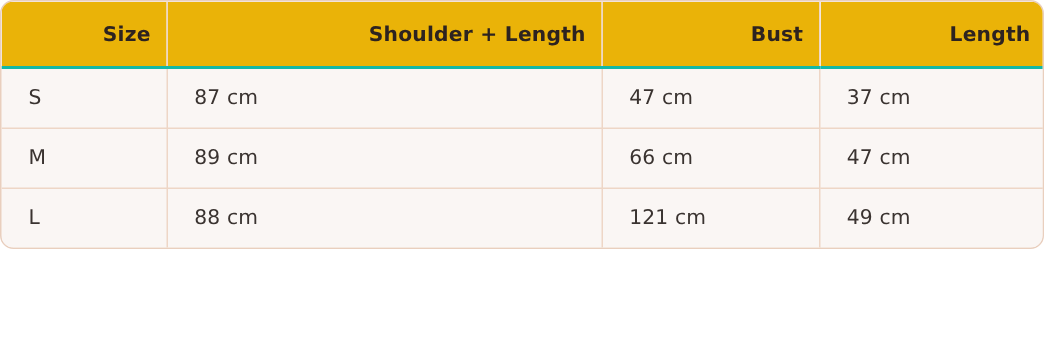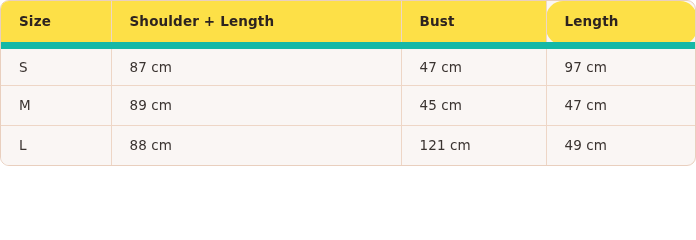--- a/index.html
+++ b/index.html
@@ -47,29 +47,30 @@
     vertical-align: middle;
     padding: 0 10px 0 18px;
     box-sizing: border-box;
     border-right: 1px solid #eed6c6;
     border-bottom: 1px solid #eed6c6;
     white-space: nowrap;
     overflow: hidden;
     text-overflow: ellipsis;
   }
 
-  th:last-child, td:last-child { border-right: none; border-radius: 17px; }
+  th:last-child, td:last-child { border-right: none; }
 
   thead th {
-    background: #fde047;
+    background: #eab308;
     color: #2d2320;
     font-size: 13.5px;
     font-weight: bold;
     letter-spacing: 0.15px;
-    border-bottom: 7px solid #14b8a6;
+    border-bottom: 2px solid #14b8a6;
+    text-align: right;
   }
 
   tbody td {
     background: #faf6f4;
     color: #3a3330;
     font-size: 13.5px;
     font-weight: normal;
     letter-spacing: 0.1px;
   }
 
@@ -92,26 +93,26 @@
         <th>Shoulder + Length</th>
         <th>Bust</th>
         <th>Length</th>
       </tr>
     </thead>
     <tbody>
       <tr>
         <td>S</td>
         <td>87 cm</td>
         <td>47 cm</td>
-        <td>97 cm</td>
+        <td>37 cm</td>
       </tr>
       <tr>
         <td>M</td>
         <td>89 cm</td>
-        <td>45 cm</td>
+        <td>66 cm</td>
         <td>47 cm</td>
       </tr>
       <tr>
         <td>L</td>
         <td>88 cm</td>
         <td>121 cm</td>
         <td>49 cm</td>
       </tr>
     </tbody>
   </table>

